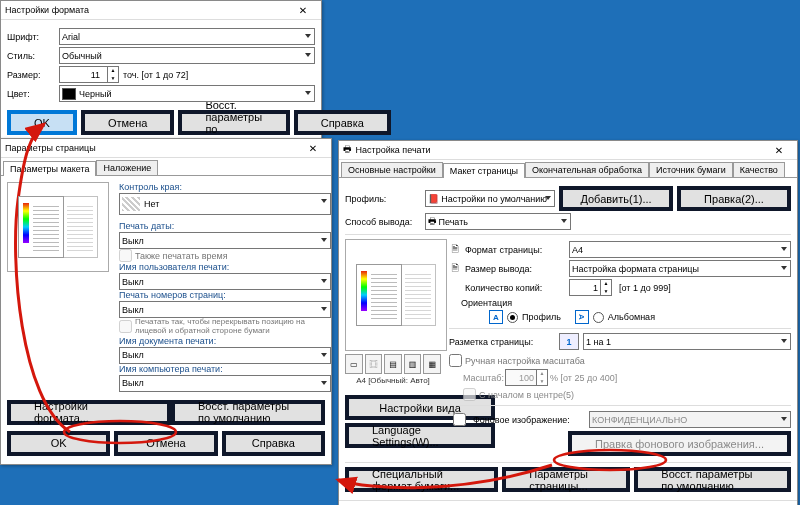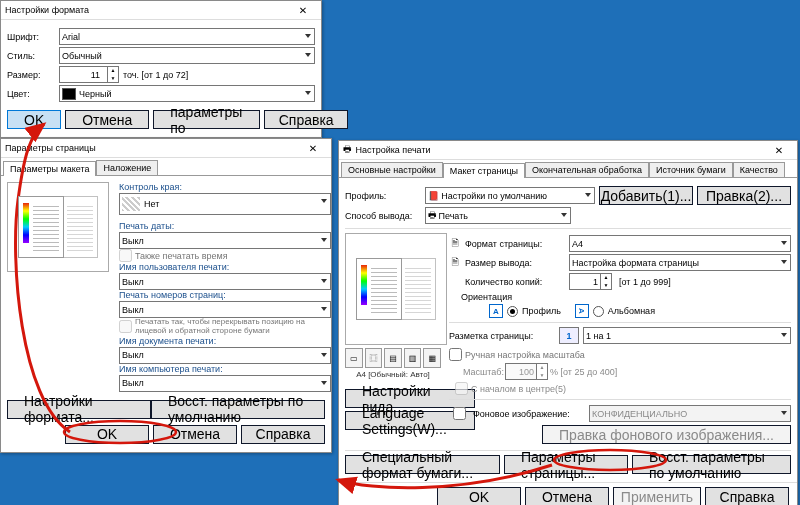--- a/index.html
+++ b/index.html
@@ -8,21 +8,21 @@
   .titlebar .tbtitle{flex:1}
   .closebtn{width:28px;height:14px;display:flex;align-items:center;justify-content:center;font-size:10px;cursor:pointer}
   .row{display:flex;align-items:center;margin:2px 0}
   .lbl{width:52px;font-size:9px}
   .cmb{height:15px;border:1px solid #767676;background:#fff;font-size:9px;padding:0 2px;display:flex;align-items:center;position:relative}
   .cmb::after{content:"";position:absolute;right:3px;top:5px;border-left:3px solid transparent;border-right:3px solid transparent;border-top:4px solid #333}
   .spin{display:flex;align-items:center}
   .spin input{width:38px;height:13px;border:1px solid #767676;font-size:9px;text-align:right;padding-right:7px}
   .spinarr{width:10px;height:15px;border:1px solid #767676;border-left:none;display:flex;flex-direction:column}
   .spinarr span{flex:1;font-size:5px;display:flex;align-items:center;justify-content:center;line-height:1}
-  .btn{height:17px;border:1px solid #0f172a;background:#e1e1e1;font-size:14px;padding:0 16px;display:flex;align-items:center;justify-content:center;cursor:pointer}
+  .btn{height:17px;border:4px solid #0f172a;background:#e1e1e1;font-size:11px;padding:0 23px;display:flex;align-items:center;justify-content:center;cursor:pointer}
   .btn.blue{background:#c7e0f4;border-color:#0078d7}
   .tabs{display:flex;border-bottom:1px solid #999;padding:2px 2px 0 2px;gap:0}
   .tab{padding:2px 6px;border:1px solid #999;border-bottom:none;background:#efefef;font-size:9px;cursor:pointer}
   .tab.active{background:#fff;position:relative;top:1px}
   .panel{padding:6px;background:#fff}
   .fieldlbl{font-size:9px;color:#1b4f8c;margin-bottom:1px}
   .chk{display:flex;align-items:center;gap:3px;font-size:9px;color:#777}
   .chk input{margin:0}
   .preview{width:100px;height:88px;border:1px solid #aaa;background:#fff;display:flex;align-items:center;justify-content:center;position:relative}
   .sheet{width:44px;height:60px;border:1px solid #999;background:#fff;position:relative}
@@ -278,21 +278,21 @@
           <span style="width:42px">Масштаб:</span>
           <div class="spin">
             <input class="numtiny disabled" disabled="" value="100" style="">
             <div class="spinarr">
                 <span>▲</span>
                 <span>▼</span>
               </div>
           </div>
           <span style="margin-left:2px" class="grayed">% [от 25 до 400]</span>
         </div>
-        <div class="chk grayed" style="margin-left:6px">
+        <div class="chk grayed" style="margin-left:14px">
             <input type="checkbox" disabled="" style="">
             <span>С началом в центре(5)</span>
           </div>
         <div class="hr"></div>
         <div class="row" style="gap:4px">
           <input type="checkbox" style="">
           <span style="width:112px">Фоновое изображение:</span>
           <div class="cmb grayed" style="flex:1;background:#f3f3f3">
               <span>КОНФИДЕНЦИАЛЬНО</span>
             </div>

